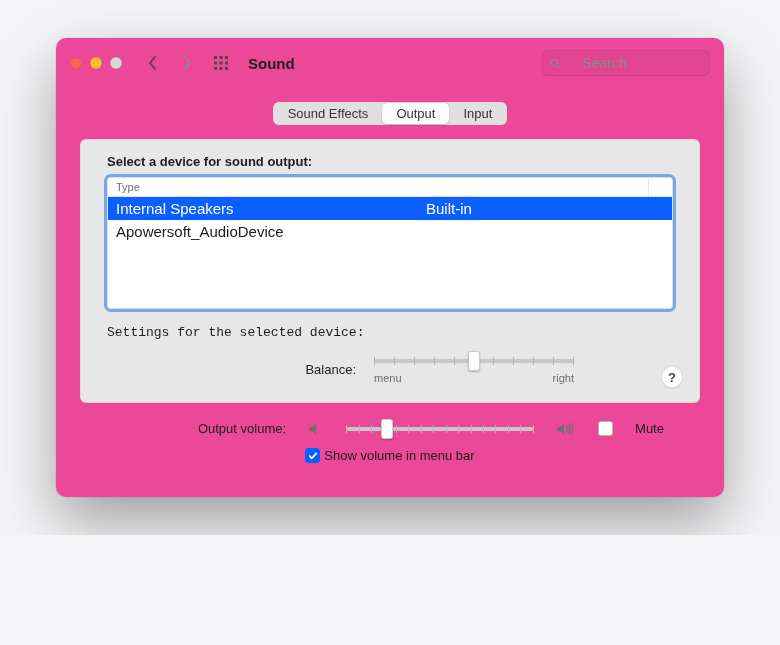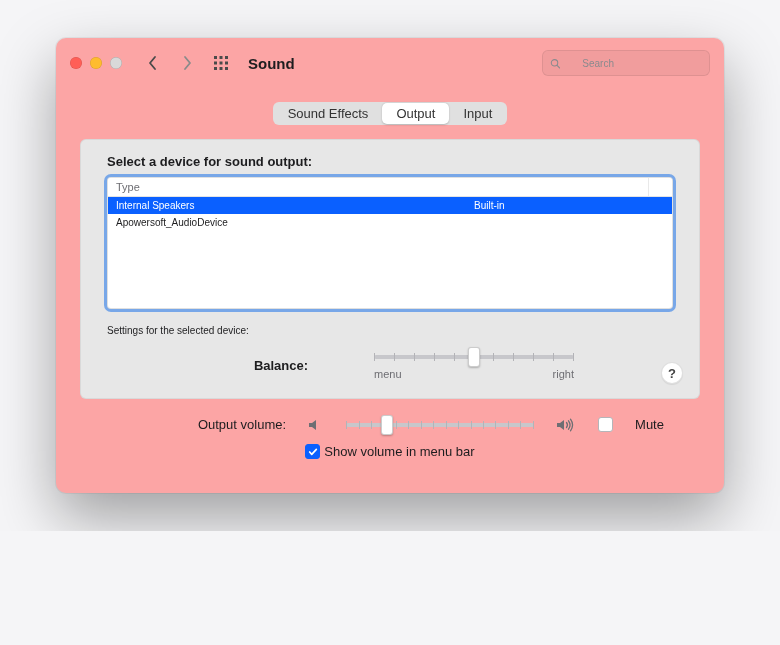--- a/index.html
+++ b/index.html
@@ -8,21 +8,21 @@
     padding: 38px;
     background: #f5f5f7;
     font-family: -apple-system, "Helvetica Neue", Helvetica, Arial, sans-serif;
     font-size: 13px;
     color: #1d1d1f;
     -webkit-font-smoothing: antialiased;
   }
   .window {
     width: 668px;
     margin: 0 auto;
-    background: #fca5a5;
+    background: #ec4899;
     border-radius: 10px;
     box-shadow: 0 25px 60px rgba(0,0,0,0.35), 0 0 0 1px rgba(0,0,0,0.05);
     overflow: hidden;
   }
   
   .toolbar {
     display: flex;
     align-items: center;
     height: 50px;
     padding: 0 14px;
@@ -41,21 +41,21 @@
   .search {
     display:flex; align-items:center;
     background:rgba(0,0,0,0.045);
     border:1px solid rgba(0,0,0,0.08);
     border-radius:6px;
     height:26px; width:168px;
     padding:0 7px; color:#8a8a8e;
   }
   .search input {
     border:none; background:transparent; outline:none;
-    font-size:10px; color:#333; width:100%;
+    font-size:14px; color:#333; width:100%;
     margin-left:20px;
   }
   .search input::placeholder { color:#8a8a8e; }
 
   
   .content { padding: 10px 24px 24px; }
 
   
   .tabs {
     display:flex; justify-content:center; margin: 4px 0 14px;
@@ -101,29 +101,29 @@
     display:flex;
     background:#fff;
     font-size:11px;
     color:#6e6e73;
     border-bottom:1px solid #e4e4e4;
   }
   .dev-header .col, .dev-row .col { padding:3px 8px; }
   .col.name { flex: 0 0 310px; border-right:1px solid #e9e9e9; }
   .col.type { flex:1; }
   .col.handle { flex:0 0 24px; border-left:1px solid #e9e9e9; }
-  .dev-row { display:flex; font-size:10px;gap:48px; }
+  .dev-row { display:flex; font-size:15px; }
   .dev-row.selected { background:#0a60ff; color:#fff; }
   .dev-row .col.name { border-right:none; }
 
-  .settings-label { margin-top:16px; font-size:10px; }
+  .settings-label { margin-top:16px; font-size:13px;font-family:Liberation Mono, monospace; }
 
   
   .balance-row { display:flex; align-items:center; justify-content:center; margin-top:14px; gap:18px; }
-  .balance-label { text-align:center; width:150px;font-weight:bold; }
+  .balance-label { text-align:right; width:150px; }
   .slider-wrap { position:relative; width:200px; }
 
   .slider {
     position:relative; height:4px;
     background:#c7c7cb; border-radius:2px;
   }
   .slider.ticks { background: transparent; height:14px; }
   .slider.ticks::before {
     content:""; position:absolute; left:0; right:0; top:5px; height:4px;
     background:#c7c7cb; border-radius:2px;

